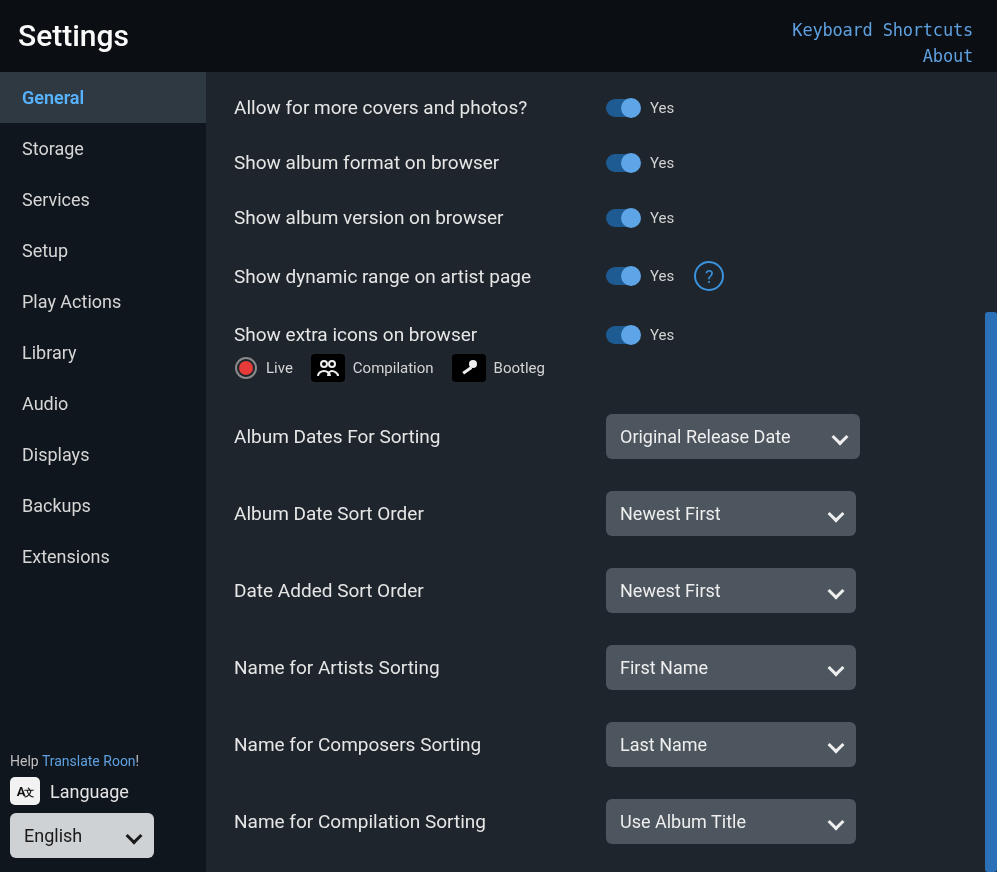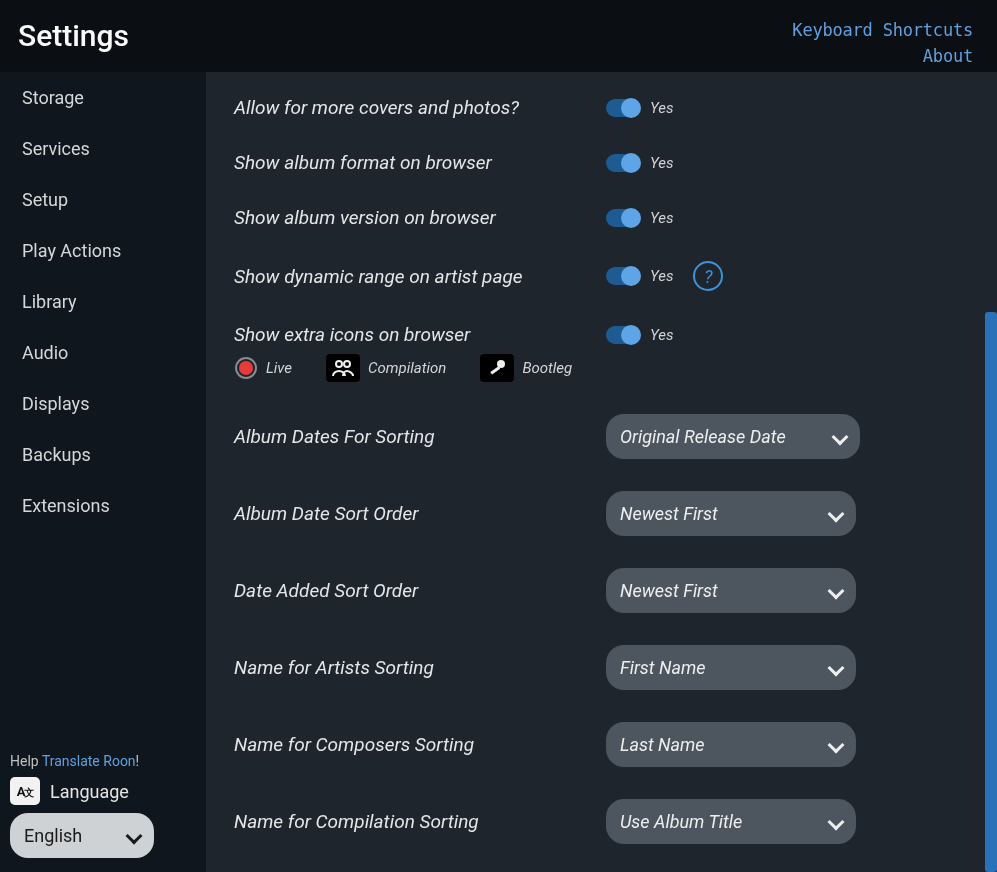--- a/index.html
+++ b/index.html
@@ -89,21 +89,21 @@
     justify-content: center;
     font-size: 13px;
     font-weight: 700;
     color: #111;
     letter-spacing: -1px;
   }
   .lang-label { font-size: 18px; color: #e5e5e5; }
 
   .dropdown {
     background: #47525b;
-    border-radius: 18px;
+    border-radius: 6px;
     padding: 12px 14px;
     display: flex;
     align-items: center;
     justify-content: space-between;
     cursor: pointer;
     color: #f0f0f0;
     font-size: 18px;
     min-height: 44px;
   }
   .dropdown.light { background: #cfd2d5; color: #1a1a1a; }
@@ -124,21 +124,20 @@
     transform: rotate(45deg);
   }
   .sidebar .dropdown { width: 144px; }
 
   .main {
     flex: 1;
     background: #1e252c;
     padding: 24px 36px 24px 28px;
     overflow-y: auto;
     position: relative;
-    font-style: italic;
   }
   .scrollbar-indicator {
     position: absolute;
     right: 0;
     top: 240px;
     bottom: 0;
     width: 12px;
     background: #2b71b8;
     border-radius: 3px;
   }
@@ -196,21 +195,21 @@
     display: flex;
     align-items: center;
     justify-content: center;
     font-size: 18px;
     cursor: pointer;
   }
 
   .extra-icons-row {
     display: flex;
     align-items: center;
-    gap: 34px;
+    gap: 18px;
     padding-left: 0;
     margin-top: 4px;
     margin-bottom: 32px;
   }
   .badge {
     display: flex;
     align-items: center;
     gap: 8px;
     font-size: 15px;
     color: #d4d4d4;
@@ -253,20 +252,21 @@
   <div class="page-title">Settings</div>
   <div class="header-links">
     <a href="#">Keyboard Shortcuts</a><br>
     <a href="#">About</a>
   </div>
 </div>
 
 <div class="body-area">
   <div class="sidebar">
     <div class="sidebar-nav">
+      <div class="nav-item active">General</div>
       <div class="nav-item">Storage</div>
       <div class="nav-item">Services</div>
       <div class="nav-item">Setup</div>
       <div class="nav-item">Play Actions</div>
       <div class="nav-item">Library</div>
       <div class="nav-item">Audio</div>
       <div class="nav-item">Displays</div>
       <div class="nav-item">Backups</div>
       <div class="nav-item">Extensions</div>
     </div>

